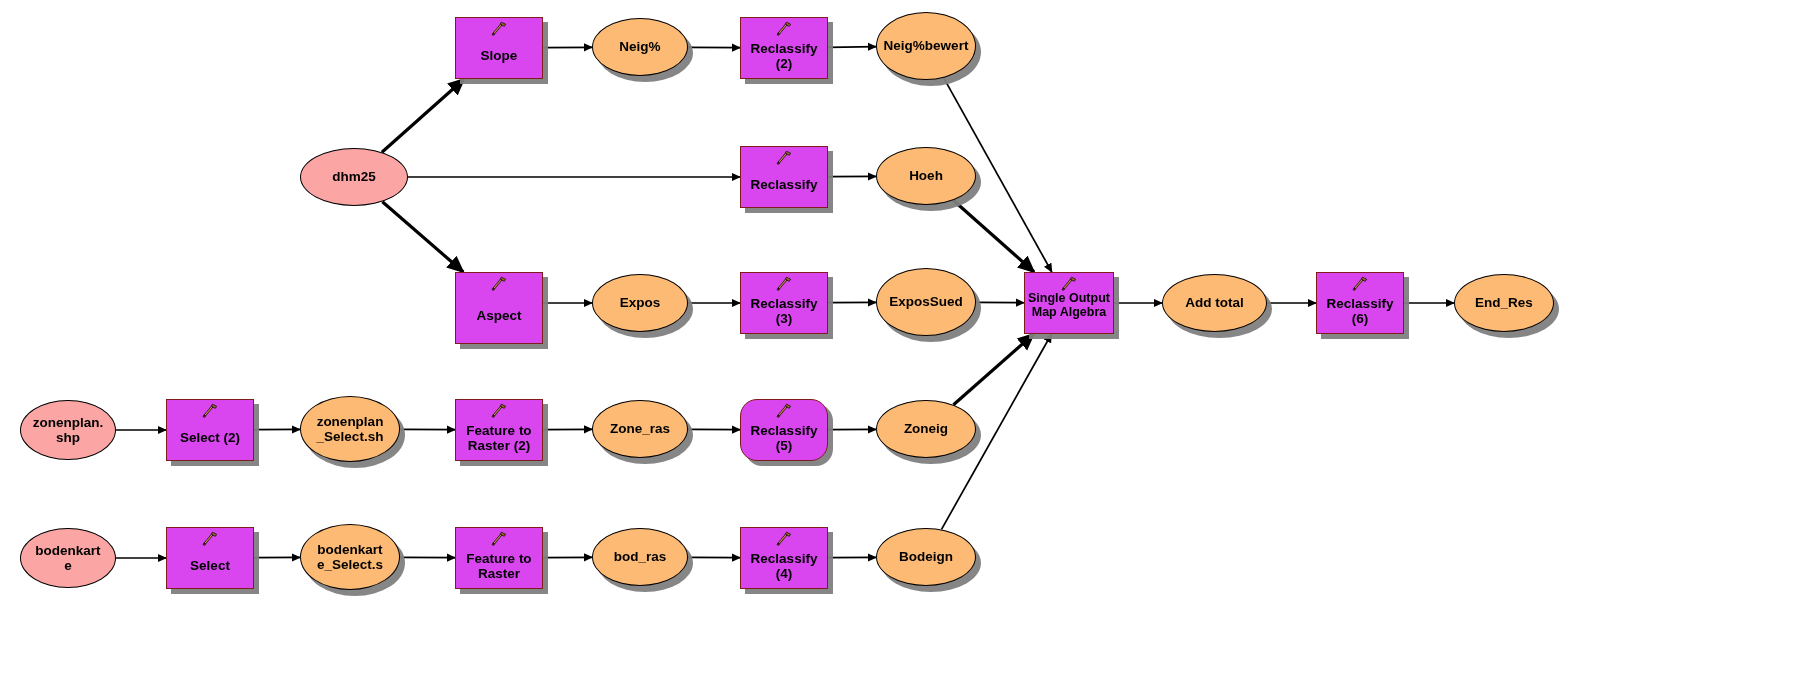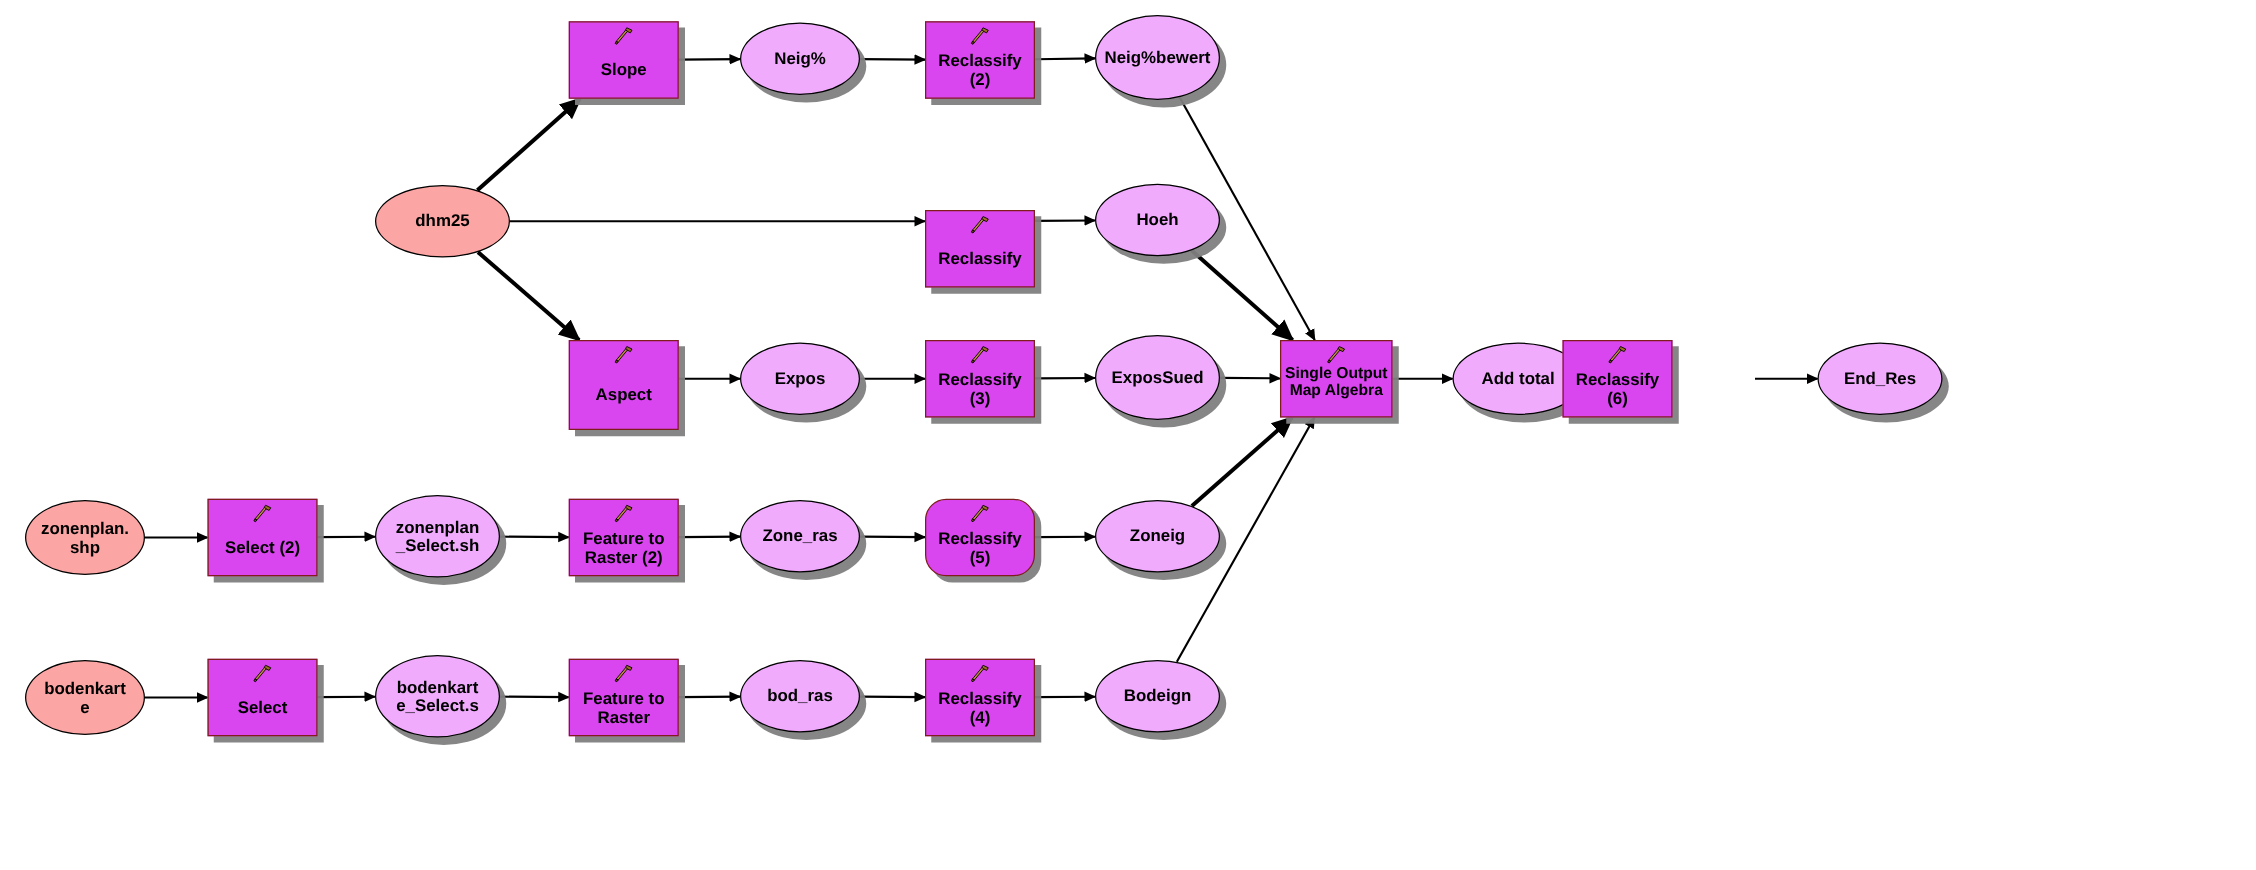--- a/index.html
+++ b/index.html
@@ -50,21 +50,21 @@
   
   .tool {
     background: #d946ef;
     border: 1px solid #7f1d1d;
     box-shadow: 5px 5px 0 0 rgba(128,128,128,0.95);
     font-size: 13.5px;
     padding-top: 16px;
   }
   
   .data-var {
-    background: #f0abfc;
+    background: #fdba74;
     border: 1px solid #000000;
     border-radius: 50%;
     box-shadow: 5px 6px 0 0 rgba(128,128,128,0.95);
     font-size: 13.5px;
   }
   
   .input-var {
     background: #fca5a5;
     border: 1px solid #000000;
     border-radius: 50%;
@@ -148,21 +148,21 @@
           <path d="M11.4 1.2 L15.6 3.2 L14.3 5.3 L10.2 3.3 Z" fill="#9A6B20"></path>
           <path d="M10.6 3.0 L12.0 4.0 L4.6 12.9 L2.9 12.2 Z" fill="#C08A3E"></path>
           <path d="M2.9 12.2 L4.6 12.9 L3.4 14.4 L2.1 13.7 Z" fill="#6E4A16"></path>
         </g>
       </svg>
       <span class="label">Reclassify (2)</span>
     </div>
     <div class="node data-var" style="left: 876px; top: 12px; width: 100px; height: 68px;">
       <span class="label">Neig%bewert</span>
     </div>
-    <div class="node tool" style="left: 740px; top: 146px; width: 88px; height: 62px; margin-top: 22px;">
+    <div class="node tool" style="left: 740px; top: 146px; width: 88px; height: 62px;">
       <svg class="tool-icon" viewBox="0 0 18 16">
         <g stroke="#000" stroke-width="0.7">
           <path d="M11.4 1.2 L15.6 3.2 L14.3 5.3 L10.2 3.3 Z" fill="#9A6B20"></path>
           <path d="M10.6 3.0 L12.0 4.0 L4.6 12.9 L2.9 12.2 Z" fill="#C08A3E"></path>
           <path d="M2.9 12.2 L4.6 12.9 L3.4 14.4 L2.1 13.7 Z" fill="#6E4A16"></path>
         </g>
       </svg>
       <span class="label">Reclassify</span>
     </div>
     <div class="node data-var" style="left: 876px; top: 147px; width: 100px; height: 58px;">
@@ -201,21 +201,21 @@
           <path d="M10.6 3.0 L12.0 4.0 L4.6 12.9 L2.9 12.2 Z" fill="#C08A3E"></path>
           <path d="M2.9 12.2 L4.6 12.9 L3.4 14.4 L2.1 13.7 Z" fill="#6E4A16"></path>
         </g>
       </svg>
       <span class="label">Single Output
 Map Algebra</span>
     </div>
     <div class="node data-var" style="left: 1162px; top: 274px; width: 105px; height: 58px;">
       <span class="label">Add total</span>
     </div>
-    <div class="node tool" style="left: 1250px; top: 272px; width: 88px; height: 62px;">
+    <div class="node tool" style="left: 1316px; top: 272px; width: 88px; height: 62px;">
       <svg class="tool-icon" viewBox="0 0 18 16">
         <g stroke="#000" stroke-width="0.7">
           <path d="M11.4 1.2 L15.6 3.2 L14.3 5.3 L10.2 3.3 Z" fill="#9A6B20"></path>
           <path d="M10.6 3.0 L12.0 4.0 L4.6 12.9 L2.9 12.2 Z" fill="#C08A3E"></path>
           <path d="M2.9 12.2 L4.6 12.9 L3.4 14.4 L2.1 13.7 Z" fill="#6E4A16"></path>
         </g>
       </svg>
       <span class="label">Reclassify (6)</span>
     </div>
     <div class="node data-var" style="left: 1454px; top: 274px; width: 100px; height: 58px;">

